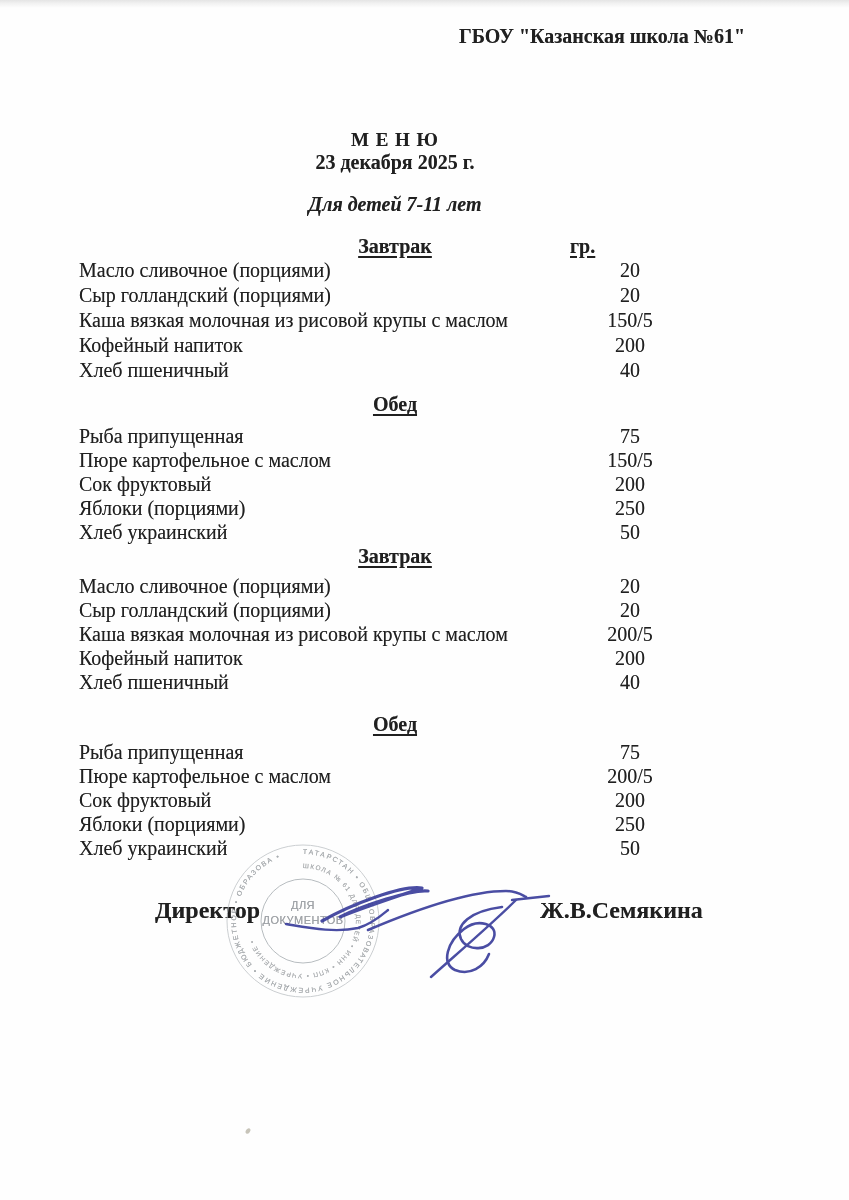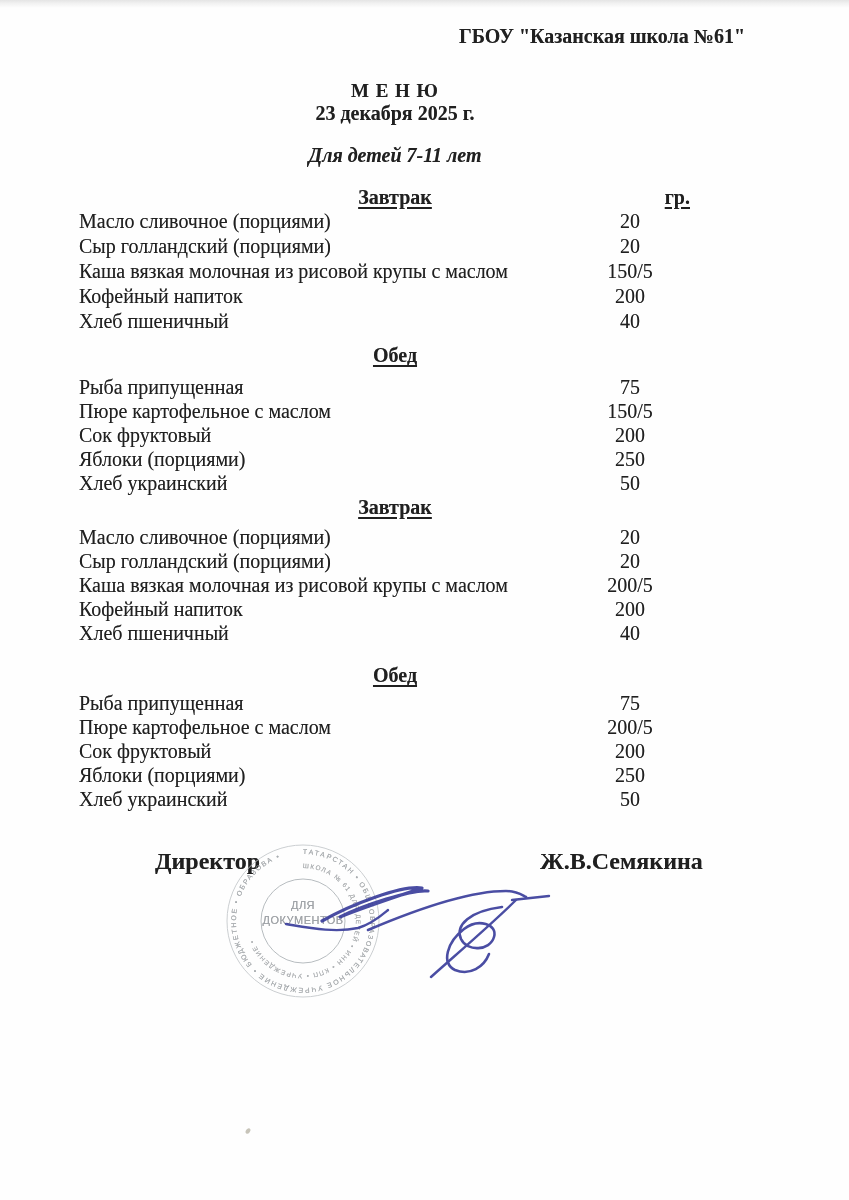--- a/index.html
+++ b/index.html
@@ -21,36 +21,36 @@
   .speck{
     position:absolute; left:246px; top:1128px; width:4px; height:6px;
     background:#b9b5a8; border-radius:50%; transform:rotate(35deg); opacity:.8;
   }
   .school-header{
     padding-top:25px; padding-right:104px;
     text-align:right; font-weight:bold; font-size:20px; line-height:23px;
   }
   .centered{ padding-right:59px; text-align:center; }
   .menu-title{
-    margin-top:31px; font-weight:bold; font-size:19px; line-height:23px;
+    margin-top:80px; font-weight:bold; font-size:19px; line-height:23px;
     letter-spacing:1px;
   }
   .menu-date{ font-weight:bold; font-size:20px; line-height:23px; }
   .group-title{
     font-weight:bold; font-style:italic; font-size:20px; line-height:23px;
   }
   .group:nth-of-type(1) .group-title{ margin-top:19px; }
   .group:nth-of-type(2) .group-title{ margin-top:25px; }
   .meal-header{
     position:relative; font-weight:bold; font-size:20px; line-height:24px;
   }
   .meal-name, .meal-unit{
     text-decoration:underline; text-underline-offset:3px; text-decoration-thickness:1.5px;
   }
-  .meal-unit{ position:absolute; left:570px; top:0; width:120px; text-align:right; padding-right:0; }
+  .meal-unit{ position:absolute; left:570px; top:0; width:120px; text-align:left; padding-right:0; }
   .item-row{ position:relative; font-size:20px; line-height:24px; }
   .group:nth-of-type(1) .meal:nth-of-type(1) .item-row{ line-height:25px; }
   .dish{ display:block; padding-left:79px; white-space:nowrap; }
   .qty{ position:absolute; left:570px; top:0; width:120px; text-align:center; }
   .group:nth-of-type(1) .meal:nth-of-type(1) .meal-header{ margin-top:18px; }
   .group:nth-of-type(1) .meal:nth-of-type(2) .meal-header{ margin-top:9px; }
   .group:nth-of-type(1) .meal:nth-of-type(2) .items{ margin-top:8px; }
   .group:nth-of-type(2) .meal:nth-of-type(1) .meal-header{ margin-top:0; }
   .group:nth-of-type(2) .meal:nth-of-type(1) .items{ margin-top:6px; }
   .group:nth-of-type(2) .meal:nth-of-type(2) .meal-header{ margin-top:18px; }

